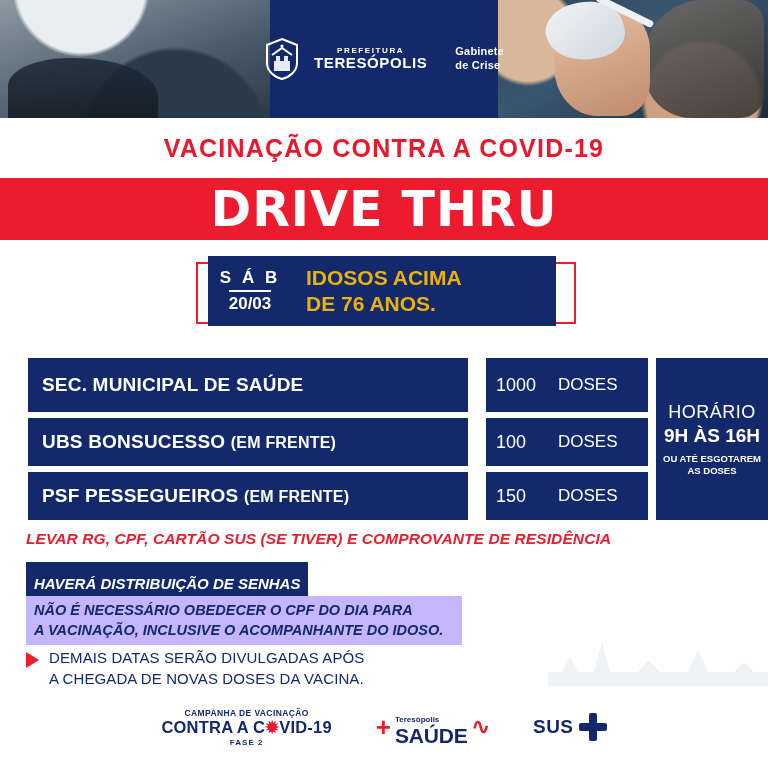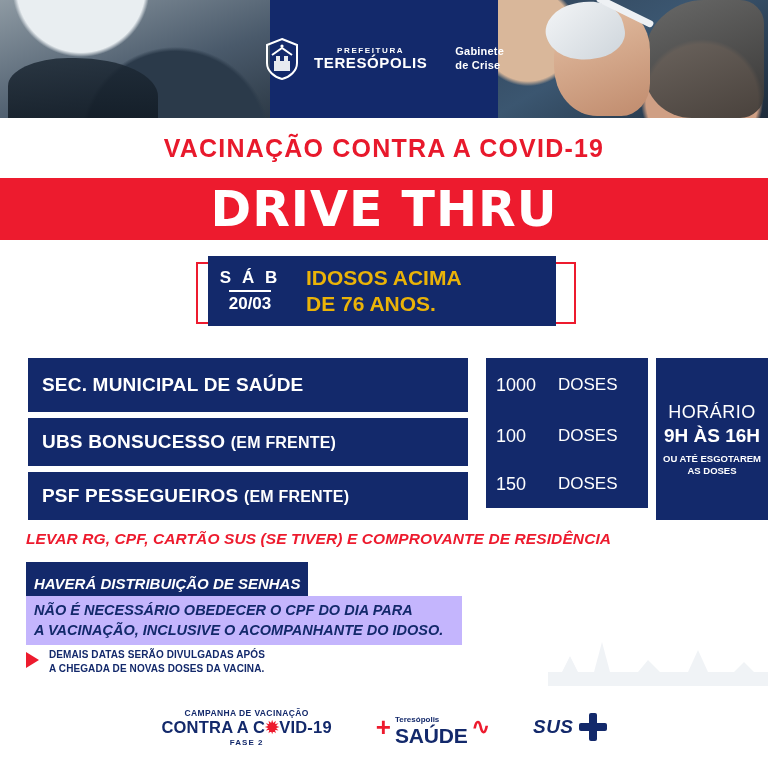--- a/index.html
+++ b/index.html
@@ -137,21 +137,21 @@
   }
   .loc-row.tall { height: 54px; }
   .loc-name { font-size: 19px; font-weight: 700; letter-spacing:.2px; }
   .loc-name .sub-inline { font-size: 16px; font-weight: 700; }
   .loc-addr { font-size: 14.5px; font-weight: 400; letter-spacing:.2px; }
 
   .dose-col {
     position:absolute; left: 458px; top: 0; width: 162px;
   }
   .dose-row {
-    background:#13296b; color:#fff; height: 54px; 
+    background:#13296b; color:#fff; height: 54px; margin-bottom: 6px;
     display:flex; align-items:center; padding-left: 10px; gap: 10px;
   }
   .dose-row.two { height: 48px; }
   .dose-num { font-size: 18px; font-weight: 400; min-width: 52px; }
   .dose-lbl { font-size: 17px; font-weight: 400; }
 
   .hour-box {
     position:absolute; left: 628px; top: 0; width: 112px; height: 162px;
     background:#13296b; color:#fff; text-align:center;
     display:flex; flex-direction:column; align-items:center; justify-content:center; gap:2px;
@@ -181,21 +181,21 @@
     position:absolute; left: 26px; top: 648px; width: 420px;
     display:flex; gap: 10px; align-items:flex-start;
   }
   .tri {
     width: 0; height: 0; margin-top: 4px;
     border-left: 13px solid #ed1b2e;
     border-top: 8px solid transparent;
     border-bottom: 8px solid transparent;
   }
   .note-next .txt {
-    color:#13296b; font-size: 10px; font-weight: 700; line-height: 1.38; letter-spacing:.1px;
+    color:#13296b; font-size: 15px; font-weight: 400; line-height: 1.38; letter-spacing:.1px;
   }
 
   
   .ekg {
     position:absolute; right: 0; bottom: 78px; width: 220px; height: 70px;
     opacity: .85;
   }
   .footer {
     position:absolute; left:0; bottom: 0; width: 768px; height: 82px;
     background:#fff; display:flex; align-items:center; justify-content:center; gap: 44px;
@@ -206,21 +206,21 @@
   .f-camp .c2 .star { color:#ed1b2e; }
   .f-camp .c3 { font-size: 8px; font-weight:700; letter-spacing:1px; margin-top:1px; }
 
   .f-saude { display:flex; align-items:center; gap:4px; color:#13296b; }
   .f-saude .cross { color:#ed1b2e; font-size: 26px; font-weight:700; line-height:.8; }
   .f-saude .st { line-height:1; }
   .f-saude .st .s1 { font-size: 8px; font-weight:700; }
   .f-saude .st .s2 { font-size: 21px; font-weight:700; letter-spacing:-.2px; }
   .f-pulse { color:#ed1b2e; font-size:22px; font-weight:700; letter-spacing:-1px;}
 
-  .f-sus { display:flex; align-items:center; gap:5px; color:#13296b;font-style:italic; }
+  .f-sus { display:flex; align-items:center; gap:5px; color:#13296b; }
   .f-sus .sus-t { font-size: 19px; font-weight:700; letter-spacing:.5px; }
   .f-sus .sus-cross {
     width: 28px; height: 28px; position:relative;
   }
   .f-sus .sus-cross:before, .f-sus .sus-cross:after {
     content:""; position:absolute; background:#13296b; border-radius:2px;
   }
   .f-sus .sus-cross:before { left: 10px; top: 0; width: 8px; height: 28px; }
   .f-sus .sus-cross:after { left: 0; top: 10px; width: 28px; height: 8px; }
 </style>

